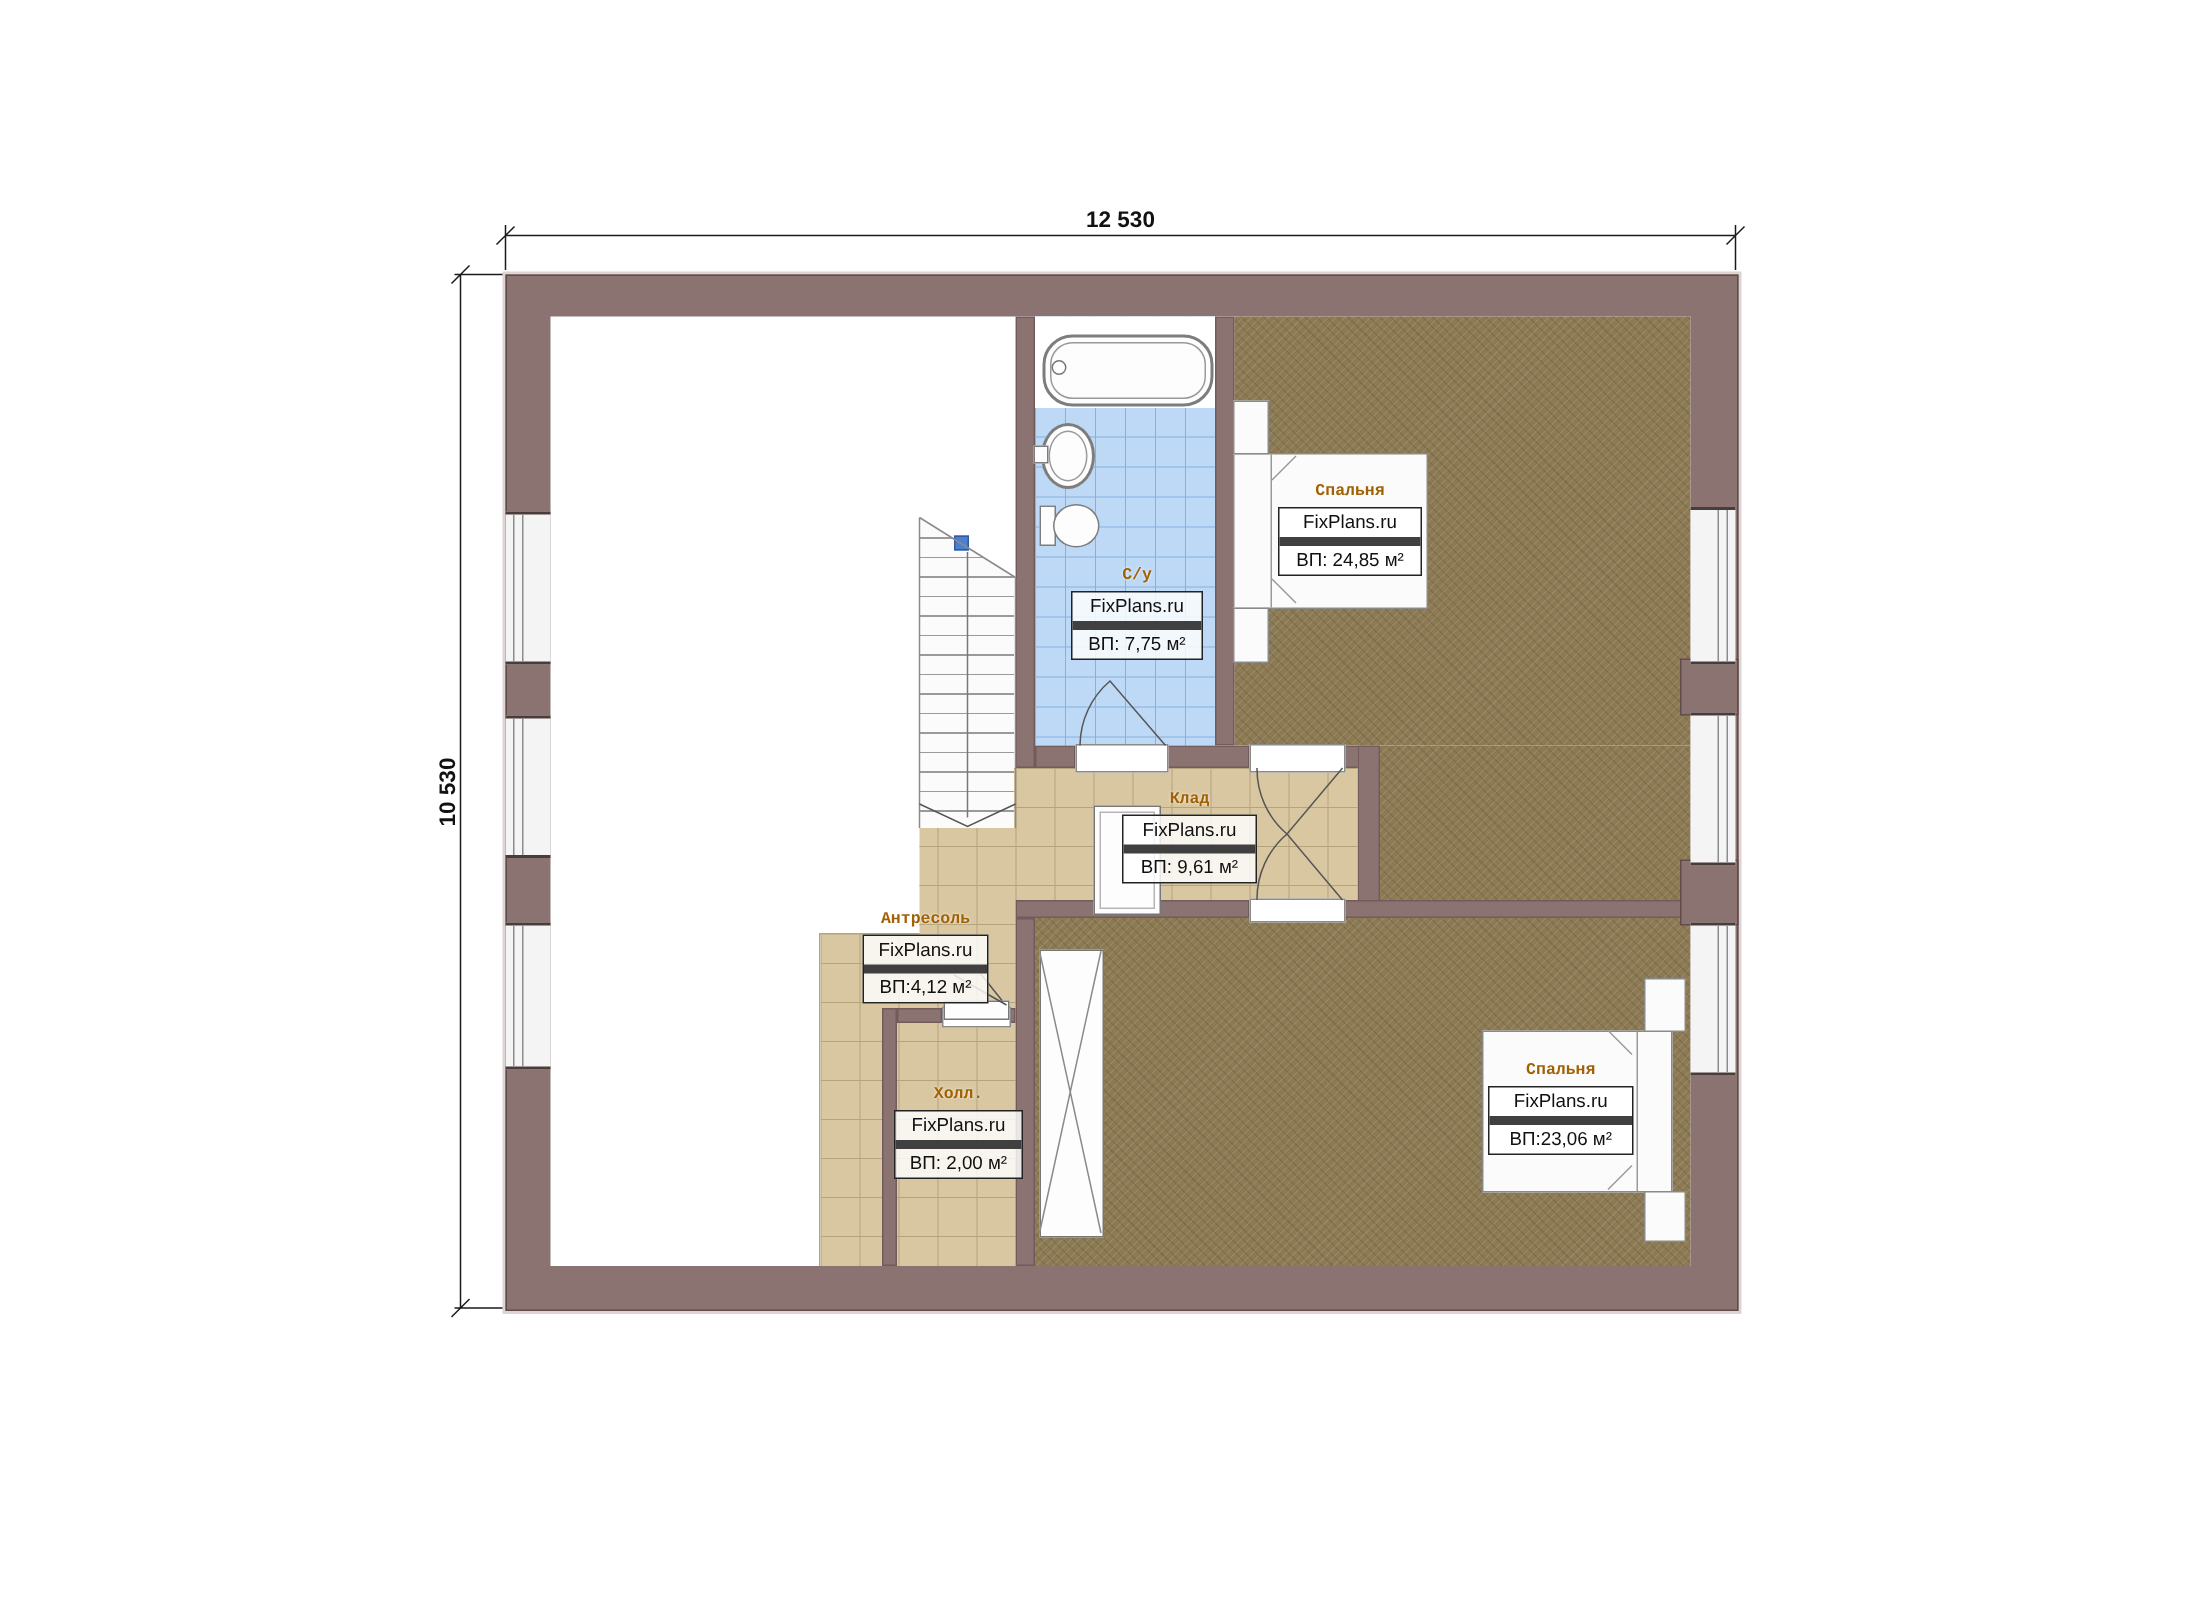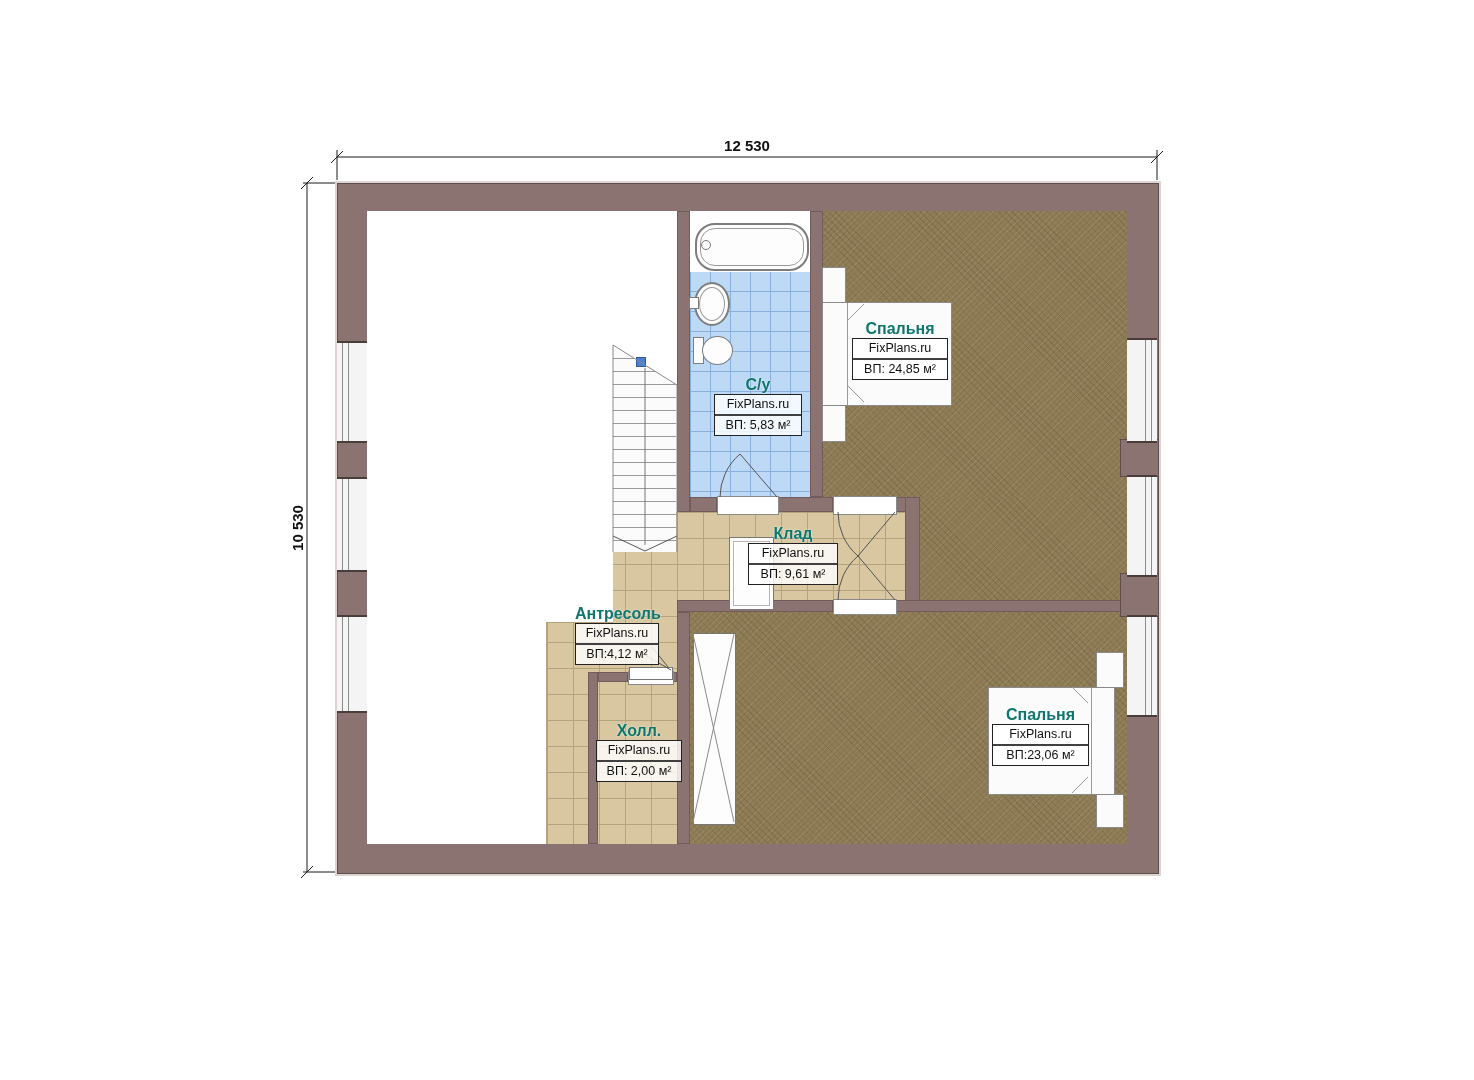--- a/index.html
+++ b/index.html
@@ -37,25 +37,25 @@
   .wc-bowl{background:#fdfdfd;border:1px solid #7d7d7d;border-radius:50%;}
   .bed{background:#fbfbfb;border:1px solid #8a8a8a;}
   .bed .pline{position:absolute;top:0;bottom:0;width:1px;background:#9a9a9a;}
   .ns{background:#fbfbfb;border:1px solid #8a8a8a;}
   .stairs{background:#fbfbfb;
     background-image:repeating-linear-gradient(180deg,#9a9a9a 0 1px,transparent 1px 13px);
     clip-path:polygon(0 0,100% 19%,100% 100%,0 100%);}
   .marker{background:var(--marker);border:1px solid #2d5ba8;}
   .edge{background:var(--tan_line);}
   .room-label{text-align:center;z-index:60;}
-  .room-name{font-size:16px;font-weight:bold;color:#0f766e;white-space:nowrap;
-    text-shadow:0 0 2px rgba(255,255,255,.9);margin-bottom:2px;line-height:15px;}
+  .room-name{font-size:11px;font-weight:bold;color:#a16207;white-space:nowrap;
+    text-shadow:0 0 2px rgba(255,255,255,.9);margin-bottom:2px;line-height:15px;font-family:Liberation Mono, monospace;}
   .label-box{background:rgba(255,255,255,.82);border:1px solid #222;}
   .label-row{font-size:12.5px;line-height:19px;color:#101010;white-space:nowrap;}
-  .label-row + .label-row{border-top:2px solid #404040;}
+  .label-row + .label-row{border-top:6px solid #404040;}
   svg text{font-family:"Liberation Sans",sans-serif;font-weight:bold;fill:#111;}
 </style>
 </head>
 <body>
 
 <div id="canvas">
 
   <div class="abs outer-wall" style="left:337px;top:183px;width:820px;height:689px;z-index:1;"></div>
   <div class="abs floor-base" style="left:367px;top:211px;width:760px;height:633px;z-index:2;"></div>
 
@@ -177,21 +177,21 @@
     <div class="label-box">
       <div class="label-row">FixPlans.ru</div>
       <div class="label-row">ВП: 24,85 м²</div>
     </div>
   </div>
 
   <div class="abs room-label" style="left:714px;top:377px;width:88px;">
     <div class="room-name">С/у</div>
     <div class="label-box">
       <div class="label-row">FixPlans.ru</div>
-      <div class="label-row">ВП: 5,83 м²</div>
+      <div class="label-row">ВП: 7,75 м²</div>
     </div>
   </div>
 
   <div class="abs room-label" style="left:748px;top:526px;width:90px;">
     <div class="room-name">Клад</div>
     <div class="label-box">
       <div class="label-row">FixPlans.ru</div>
       <div class="label-row">ВП: 9,61 м²</div>
     </div>
   </div>

